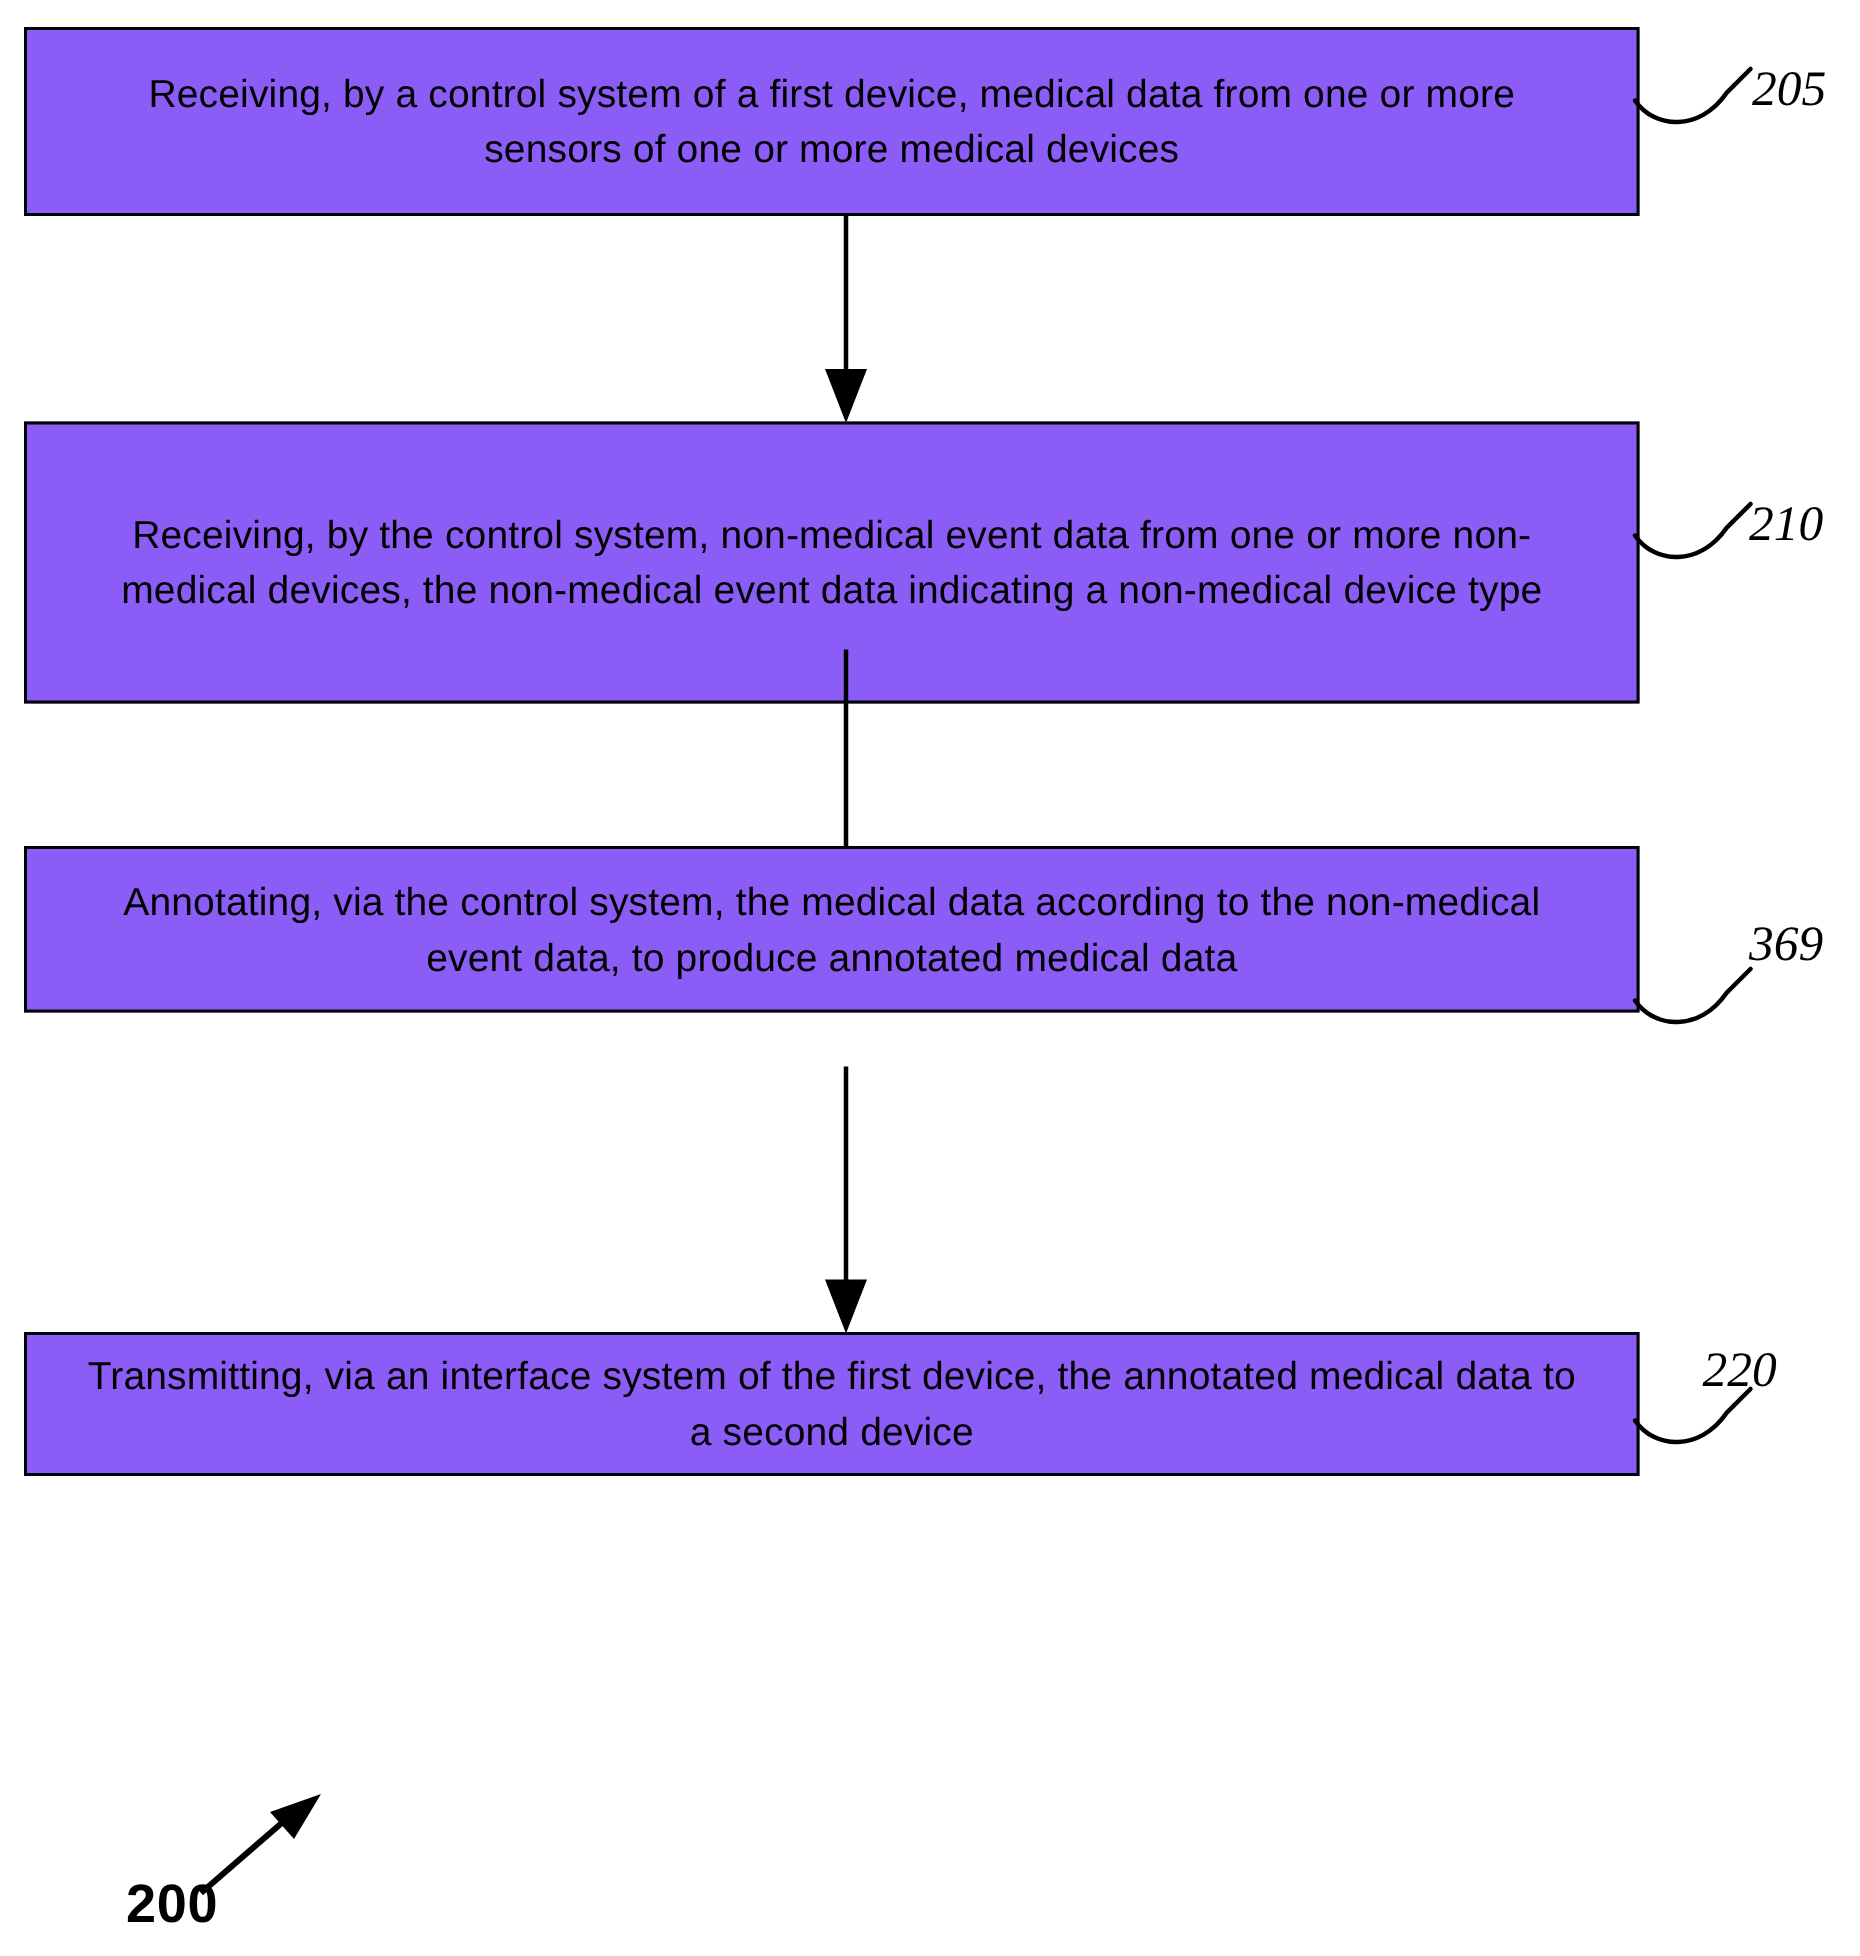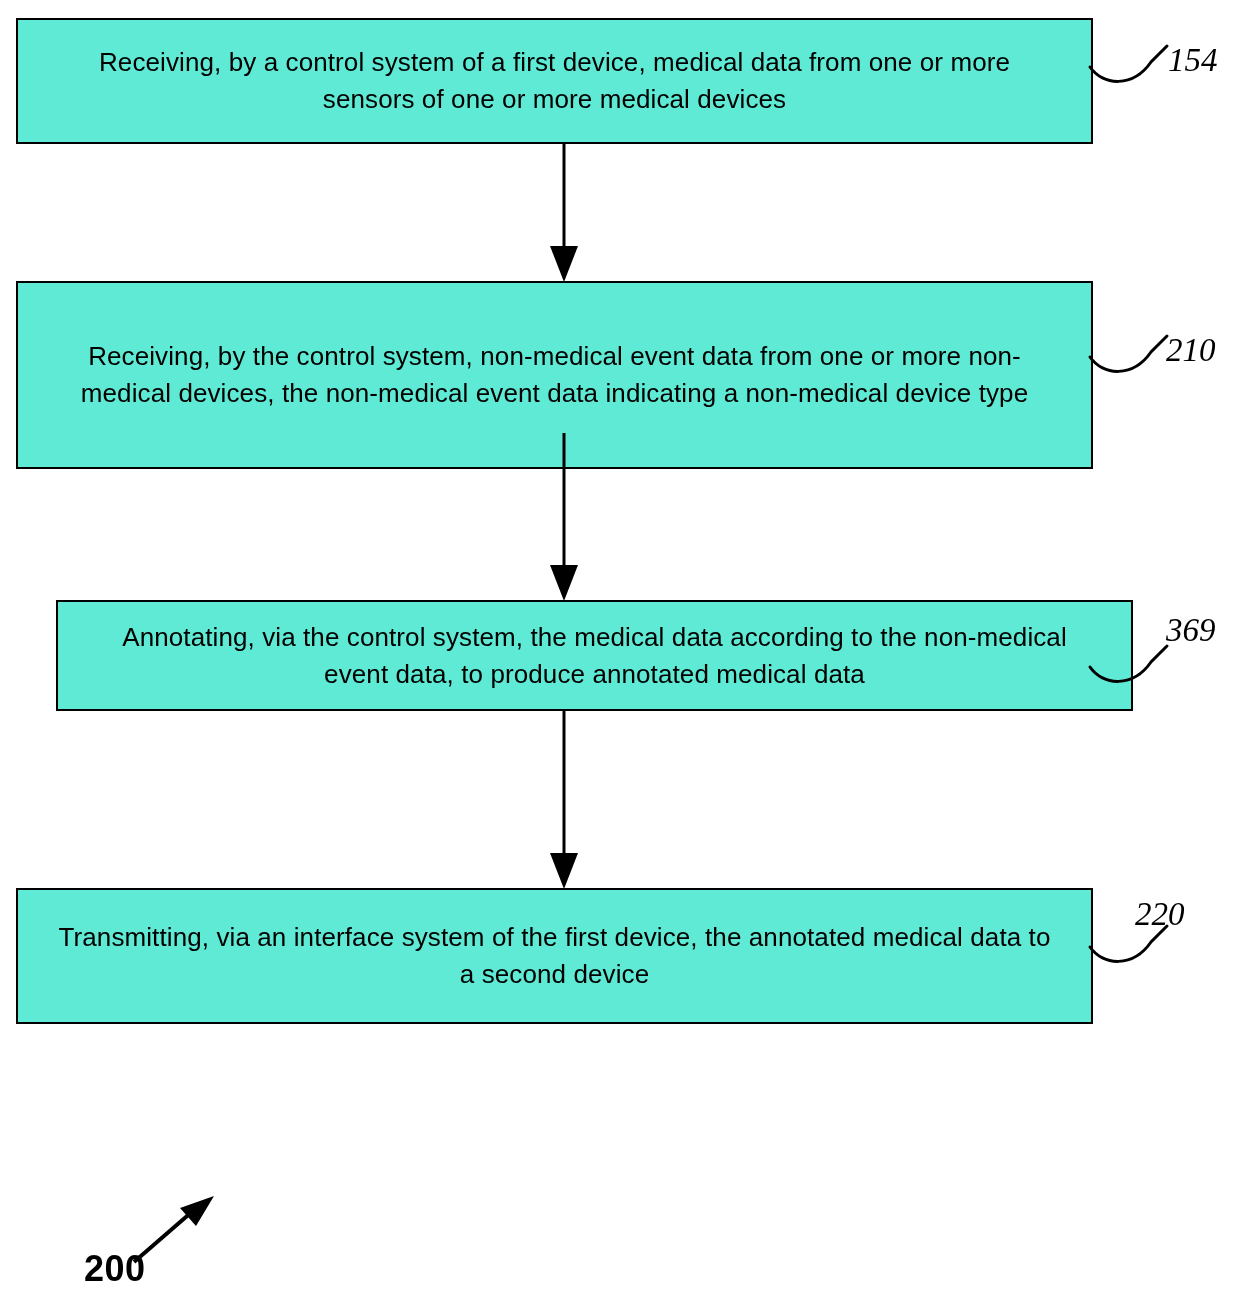--- a/index.html
+++ b/index.html
@@ -20,41 +20,41 @@
     overflow: hidden;
   }
 
   
   .step-box {
     position: absolute;
     left: 16px;
     width: 1077px;              
     box-sizing: border-box;
     border: 2px solid #000000;
-    background: #5eead4;
+    background: #8b5cf6;
     display: flex;
     align-items: center;
     justify-content: center;
   }
   .step-text {
     display: block;
     width: 93%;
     text-align: center;
     font-family: "Liberation Sans", sans-serif;
     font-size: 26px;
     line-height: 37px;
     letter-spacing: 0.1px;
     color: #000000;
     white-space: pre-line;
   }
 
   #box-205 { top: 18px;  height: 126px; }
   #box-210 { top: 281px; height: 188px; }
-  #box-215 { top: 600px; height: 111px; margin-left: 40px; }
-  #box-220 { top: 888px; height: 136px; }
+  #box-215 { top: 564px; height: 111px; }
+  #box-220 { top: 888px; height: 96px; }
 
   
   .connector {
     position: absolute;
     left: 548px;
     width: 32px;
     overflow: visible;
   }
   #connector-205-210 { top: 144px; height: 138px; }
   #connector-210-215 { top: 433px; height: 168px; }
@@ -111,21 +111,21 @@
 
 <div id="figure-root">
 
   <div class="step-box" id="box-205">
     <span class="step-text">Receiving, by a control system of a first device, medical data from one or more sensors of one or more medical devices</span>
   </div>
 
   <svg class="leader" id="leader-205" viewBox="0 0 86 60">
     <path d="M 1 27 C 14 46, 44 48, 62 22 L 78 6" fill="none" stroke="#000000" stroke-width="3" stroke-linecap="round"></path>
   </svg>
-  <span class="ref-number" id="ref-205">154</span>
+  <span class="ref-number" id="ref-205">205</span>
 
   <svg class="connector" id="connector-205-210" viewBox="0 0 32 138">
     <line x1="16" y1="0" x2="16" y2="106" stroke="#000000" stroke-width="3"></line>
     <polygon points="2,102 30,102 16,138" fill="#000000"></polygon>
   </svg>
 
   <div class="step-box" id="box-210">
     <span class="step-text">Receiving, by the control system, non-medical event data from one or more non-medical devices, the non-medical event data indicating a non-medical device type</span>
   </div>
 

